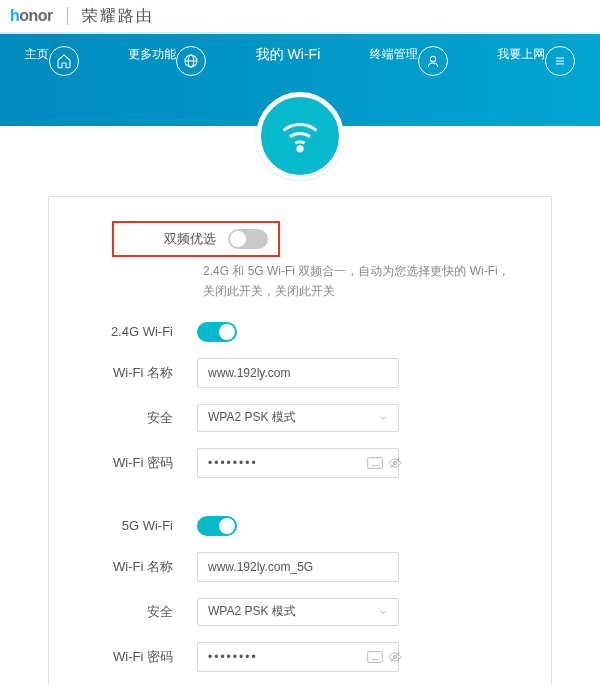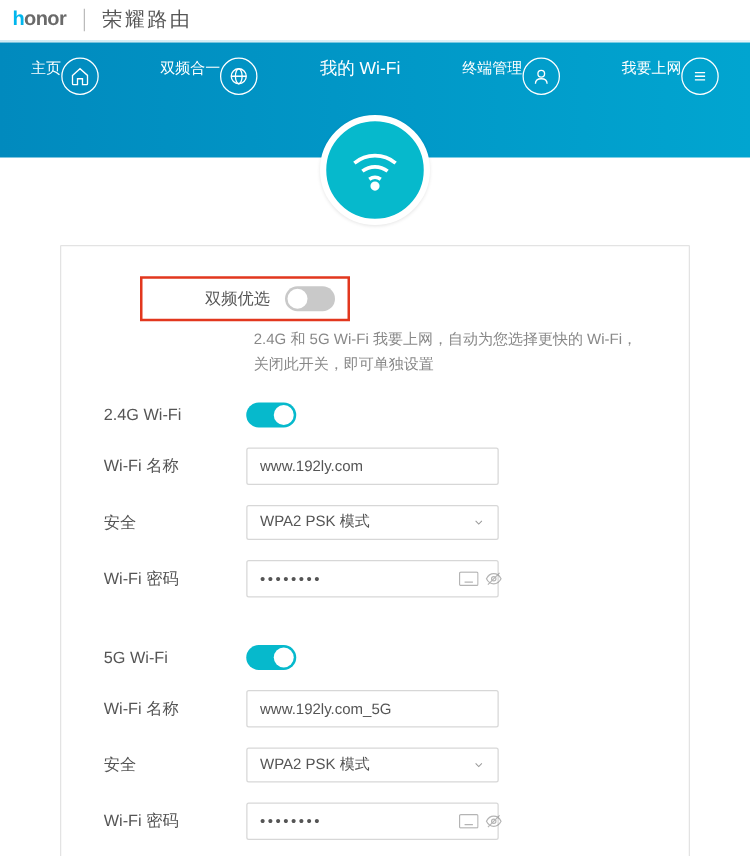--- a/index.html
+++ b/index.html
@@ -12,21 +12,21 @@
     .top-border { height: 2px; background: linear-gradient(to right, #cfeaf3 0%, #e6f4f9 100%); }
     .nav { height: 92px; background: linear-gradient(to right, #018abe 0%, #01a5d0 100%); display: flex; justify-content: space-around; align-items: flex-start; padding-top: 12px; position: relative; }
     .nav-item { display: flex; flex-direction: row; align-items: flex-start; color: #fff; font-size: 12px; cursor: pointer; }
     .nav-label { margin-bottom: 8px; }
     .nav-icon-circle { width: 30px; height: 30px; border: 1.5px solid #fff; border-radius: 50%; display: flex; align-items: center; justify-content: center; }
     .nav-item.active .nav-label { font-size: 14px; font-weight: 500; }
     .hero-circle { position: absolute; top: 58px; left: 50%; transform: translateX(-50%); width: 88px; height: 88px; border-radius: 50%; background: #06b9cc; border: 5px solid #fff; display: flex; align-items: center; justify-content: center; box-shadow: 0 1px 3px rgba(0,0,0,0.1); }
     .content-wrap { margin-top: 70px; padding: 0 48px; }
     .card { background: #fff; border: 1px solid #e3e3e3; border-radius: 1px; padding: 24px 34px 30px 34px; }
     .row { display: flex; align-items: center; margin-bottom: 16px; }
-    .row-label { width: 114px; padding-right: 24px; font-size: 13px; color: #555; }
+    .row-label { width: 114px; text-align: right; padding-right: 24px; font-size: 13px; color: #555; }
     .highlight-box { border: 2px solid #e2371e; display: inline-flex; align-items: center; padding: 6px 10px 6px 6px; margin-left: 29px; }
     .desc-text { font-size: 12px; color: #888; line-height: 1.7; margin: 4px 0 20px 120px; }
     .toggle { width: 40px; height: 20px; border-radius: 10px; position: relative; cursor: pointer; }
     .toggle.on { background: #06b9cc; }
     .toggle.off { background: #c9c9c9; }
     .toggle .knob { width: 16px; height: 16px; background: #fff; border-radius: 50%; position: absolute; top: 2px; }
     .toggle.on .knob { right: 2px; }
     .toggle.off .knob { left: 2px; }
     .text-input { flex: 1; max-width: 202px; height: 30px; border: 1px solid #d7d7d7; border-radius: 2px; padding: 0 10px; font-size: 12px; color: #555; outline: none; }
     .select-box { flex: 1; max-width: 202px; height: 28px; border: 1px solid #d7d7d7; border-radius: 2px; padding: 0 10px; display: flex; align-items: center; justify-content: space-between; font-size: 12px; color: #555; cursor: pointer; }
@@ -49,21 +49,21 @@
 <div class="nav">
   <div class="nav-item">
     <span class="nav-label">主页</span>
     <span class="nav-icon-circle">
       <svg width="16" height="16" viewBox="0 0 24 24" fill="none" stroke="#fff" stroke-width="1.6">
           <path d="M3 11l9-8 9 8v10a1 1 0 01-1 1h-5v-7H9v7H4a1 1 0 01-1-1V11z"></path>
         </svg>
     </span>
   </div>
   <div class="nav-item">
-    <span class="nav-label">双频合一</span>
+    <span class="nav-label">更多功能</span>
     <span class="nav-icon-circle">
       <svg width="16" height="16" viewBox="0 0 24 24" fill="none" stroke="#fff" stroke-width="1.6">
           <circle cx="12" cy="12" r="9"></circle>
           <ellipse cx="12" cy="12" rx="4" ry="9"></ellipse>
           <line x1="3" y1="12" x2="21" y2="12"></line>
         </svg>
     </span>
   </div>
   <div class="nav-item active">
     <span class="nav-label">我的 Wi-Fi</span>
@@ -101,21 +101,21 @@
   <div class="card">
 
     <div class="row" style="margin-bottom:0;">
       <div class="highlight-box">
         <span style="width:108px;text-align:right;padding-right:12px;">双频优选</span>
         <div class="toggle off">
             <div class="knob"></div>
           </div>
       </div>
     </div>
-    <div class="desc-text">2.4G 和 5G Wi-Fi 我要上网，自动为您选择更快的 Wi-Fi，关闭此开关，即可单独设置</div>
+    <div class="desc-text">2.4G 和 5G Wi-Fi 双频合一，自动为您选择更快的 Wi-Fi，关闭此开关，关闭此开关</div>
 
     <div class="row">
       <div class="row-label">2.4G Wi-Fi</div>
       <div class="toggle on">
           <div class="knob"></div>
         </div>
     </div>
     <div class="row">
       <div class="row-label">Wi-Fi 名称</div>
       <input class="text-input" type="text" value="www.192ly.com" style="">

